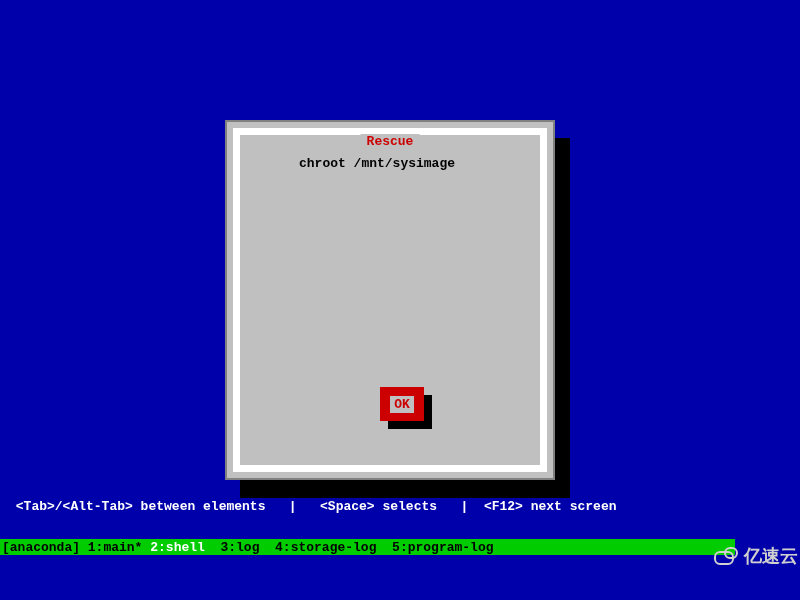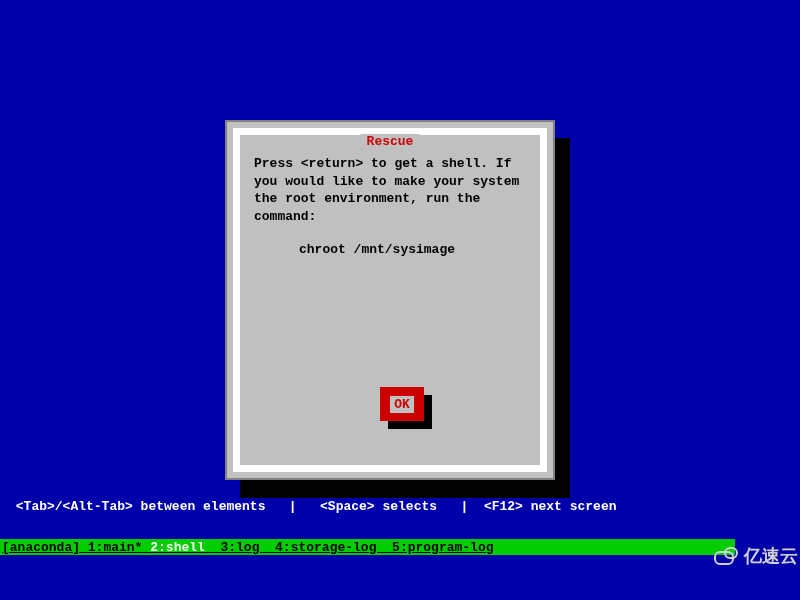--- a/index.html
+++ b/index.html
@@ -114,21 +114,20 @@
       left: 0;
       top: 539px;
       width: 735px;
       height: 16px;
       background: #00cc00;
       color: #000000;
       font-weight: bold;
       padding: 1px 2px;
       font-size: 13px;
       white-space: pre;
-      text-decoration: underline;
     }
     .status-active {
       color: #ffffff;
     }
     .watermark {
       position: absolute;
       right: 2px;
       bottom: 32px;
       color: #d0d0d0;
       font-size: 18px;
@@ -165,21 +164,20 @@
 </head>
 <body>
 
 <div class="screen">
   <div class="dialog-shadow"></div>
 
   <div class="dialog">
     <div class="dialog-inner">
       <div class="dialog-title">Rescue</div>
       <div class="dialog-content">
-        <p>Press &lt;return&gt; to get a shell. If you would like to make your system the root environment, run the command:</p>
         <p class="indent">chroot /mnt/sysimage</p>
       </div>
       <div class="ok-shadow"></div>
       <div class="ok-button-outer">
         <div class="ok-button-inner">OK</div>
       </div>
     </div>
   </div>
 
   <div class="help-bar"> &lt;Tab&gt;/&lt;Alt-Tab&gt; between elements   |   &lt;Space&gt; selects   |  &lt;F12&gt; next screen</div>

